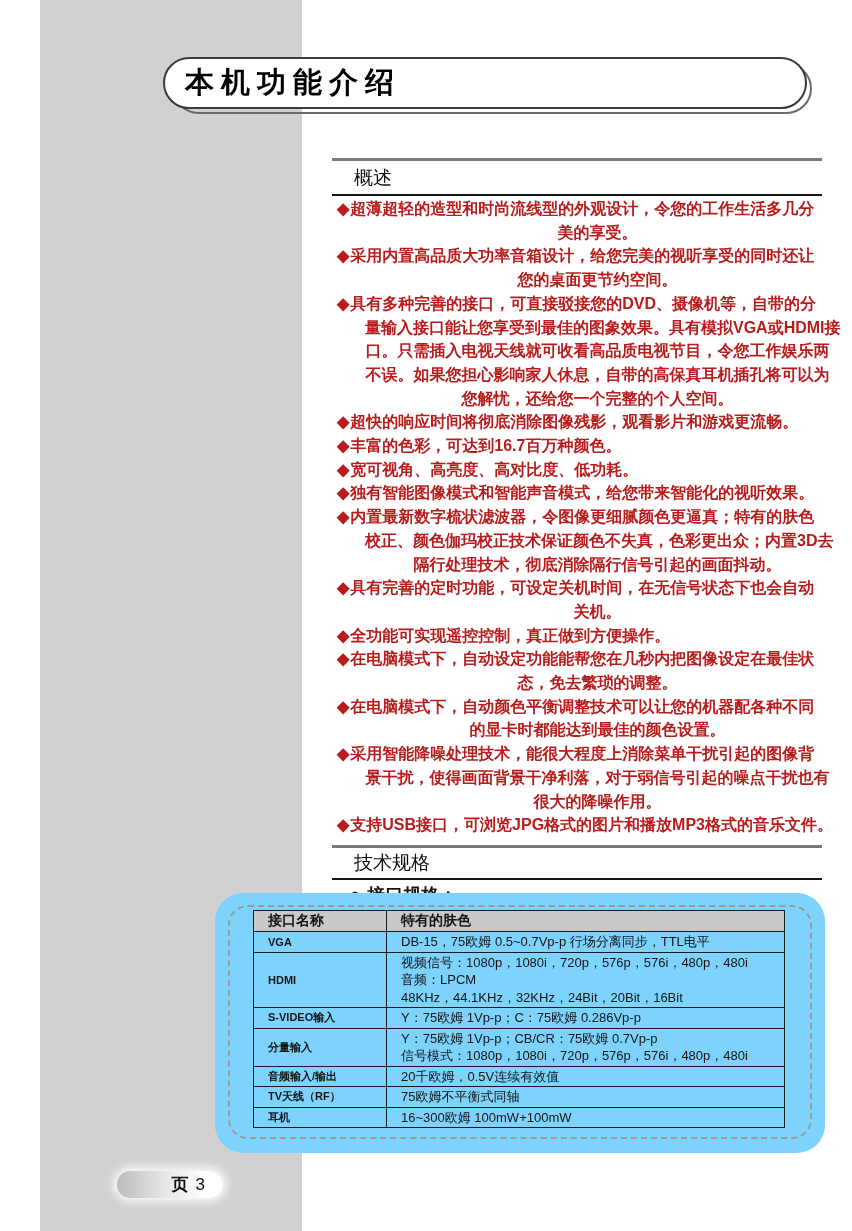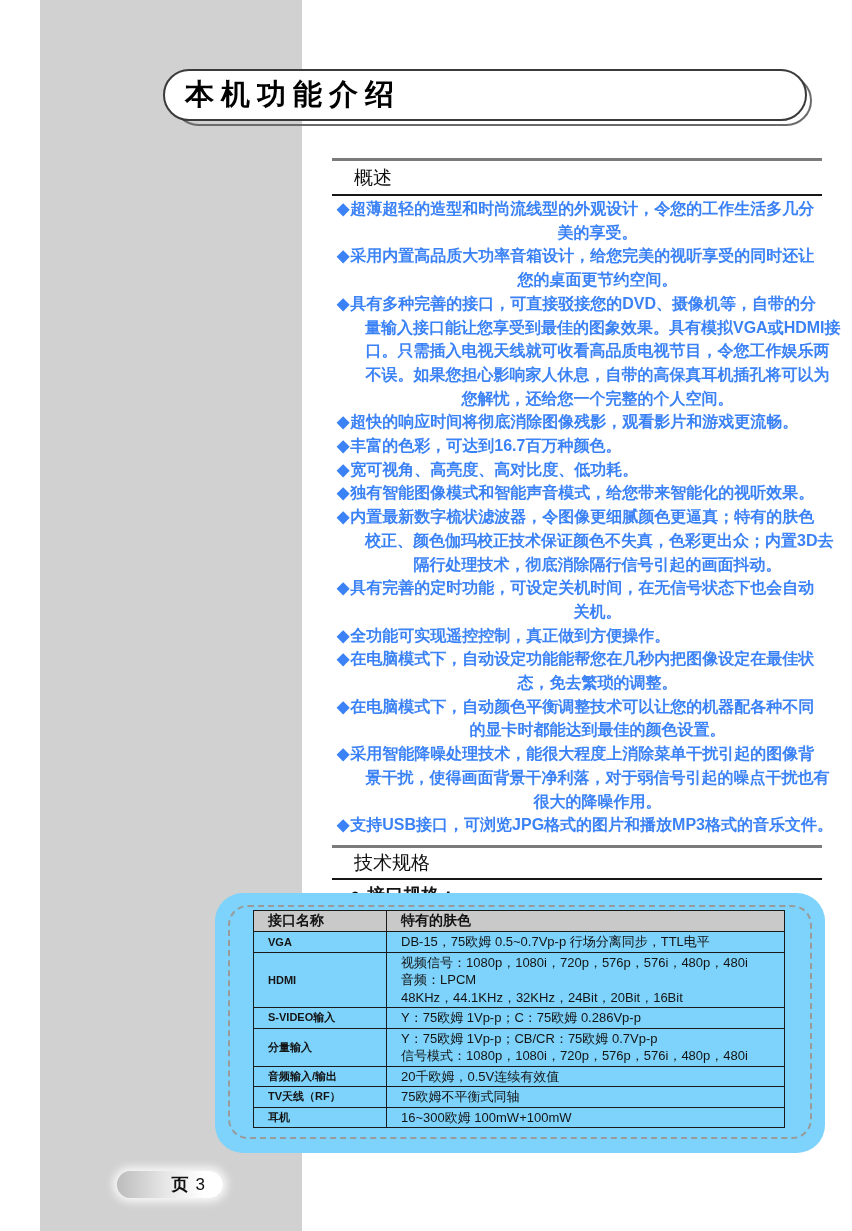--- a/index.html
+++ b/index.html
@@ -5,38 +5,38 @@
   html,body{margin:0;padding:0;}
   body{
     width:852px;height:1231px;position:relative;overflow:hidden;
     background:#ffffff;
     font-family:"Liberation Sans", sans-serif;
     color:#141414;
   }
   .gray-band{position:absolute;left:40px;top:0;width:262px;height:1231px;background:var(--band,#d1d1d1);}
 
   
-  .banner{position:absolute;left:163px;top:69px;width:644px;height:52px;}
+  .banner{position:absolute;left:163px;top:57px;width:644px;height:52px;}
   .banner-shadow{position:absolute;top:6px;left:10px;right:-5px;bottom:-5px;
     border:2px solid #6b6b6b;border-radius:26px;background:transparent;}
   .banner-box{position:absolute;inset:0;background:#ffffff;border:2px solid #3a3a3a;border-radius:26px;}
   .banner-title{position:absolute;left:22px;top:0;height:52px;line-height:50px;
     font-family:"Liberation Serif", serif;font-weight:bold;font-size:29px;letter-spacing:7px;color:#000;}
 
   
   .sec-head{position:absolute;left:332px;width:490px;}
   .rule-thick{height:3px;background:#7b7b7b;}
   .rule-thin{height:2px;background:#161616;}
   .sec-title{height:33px;display:flex;align-items:center;padding-left:22px;
     font-size:19px;font-weight:normal;color:#111;}
   #specs-head .sec-title{height:30px;}
 
   
   .bullets{position:absolute;left:332px;top:197px;width:498px;}
-  .b-line{white-space:nowrap;line-height:23.7px;font-size:16px;font-weight:600;color:#3b82f6;}
+  .b-line{white-space:nowrap;line-height:23.7px;font-size:16px;font-weight:600;color:#b91c1c;}
   .b-first{padding-left:5px;}
   .b-cont{padding-left:33px;text-align:center;}
   .diamond{display:inline-block;margin-right:1px;}
 
   
   .subhead{position:absolute;left:332px;top:883px;width:490px;
     font-size:18px;font-weight:bold;display:flex;align-items:center;}
   .dot{font-size:17px;margin:0 7px 0 18px;}
 
   

